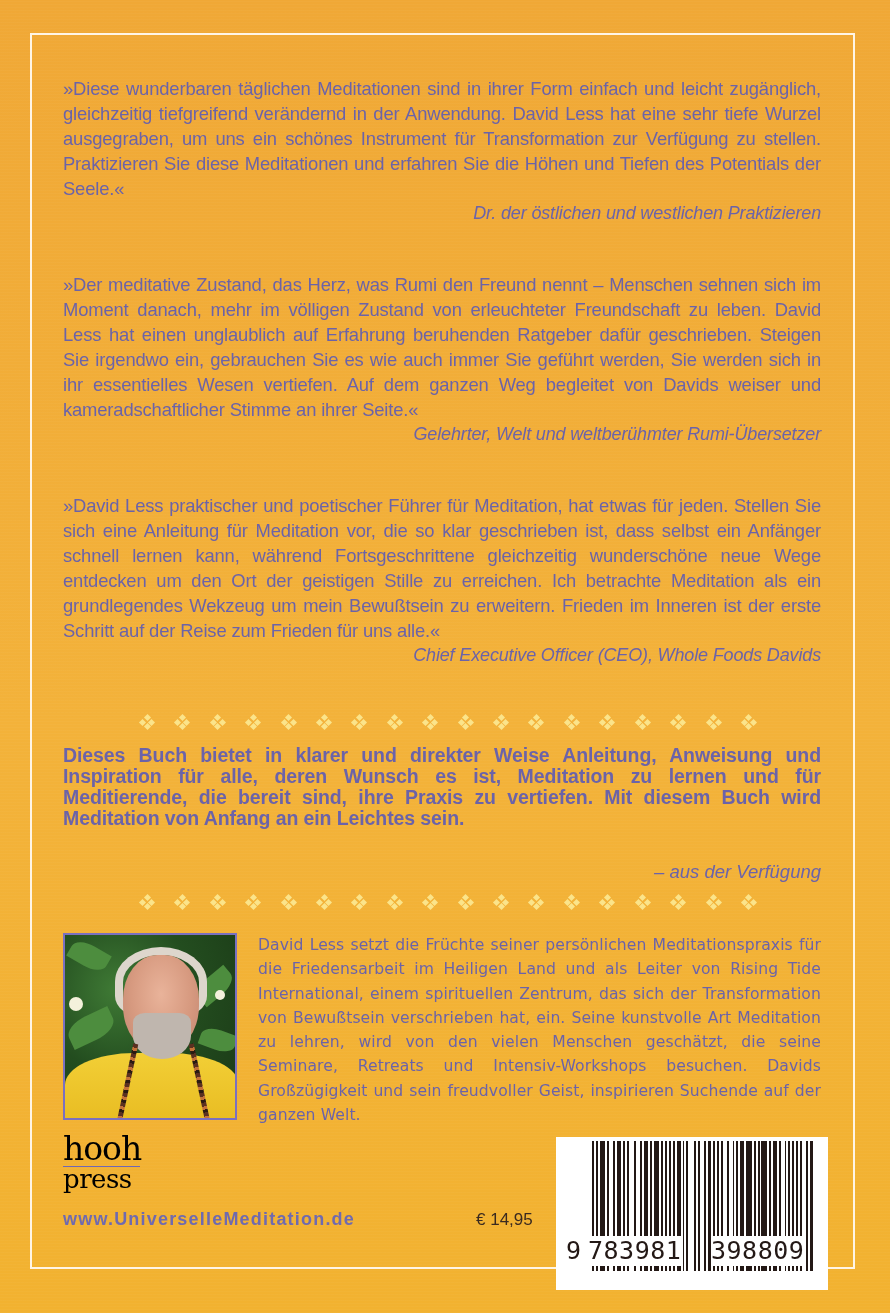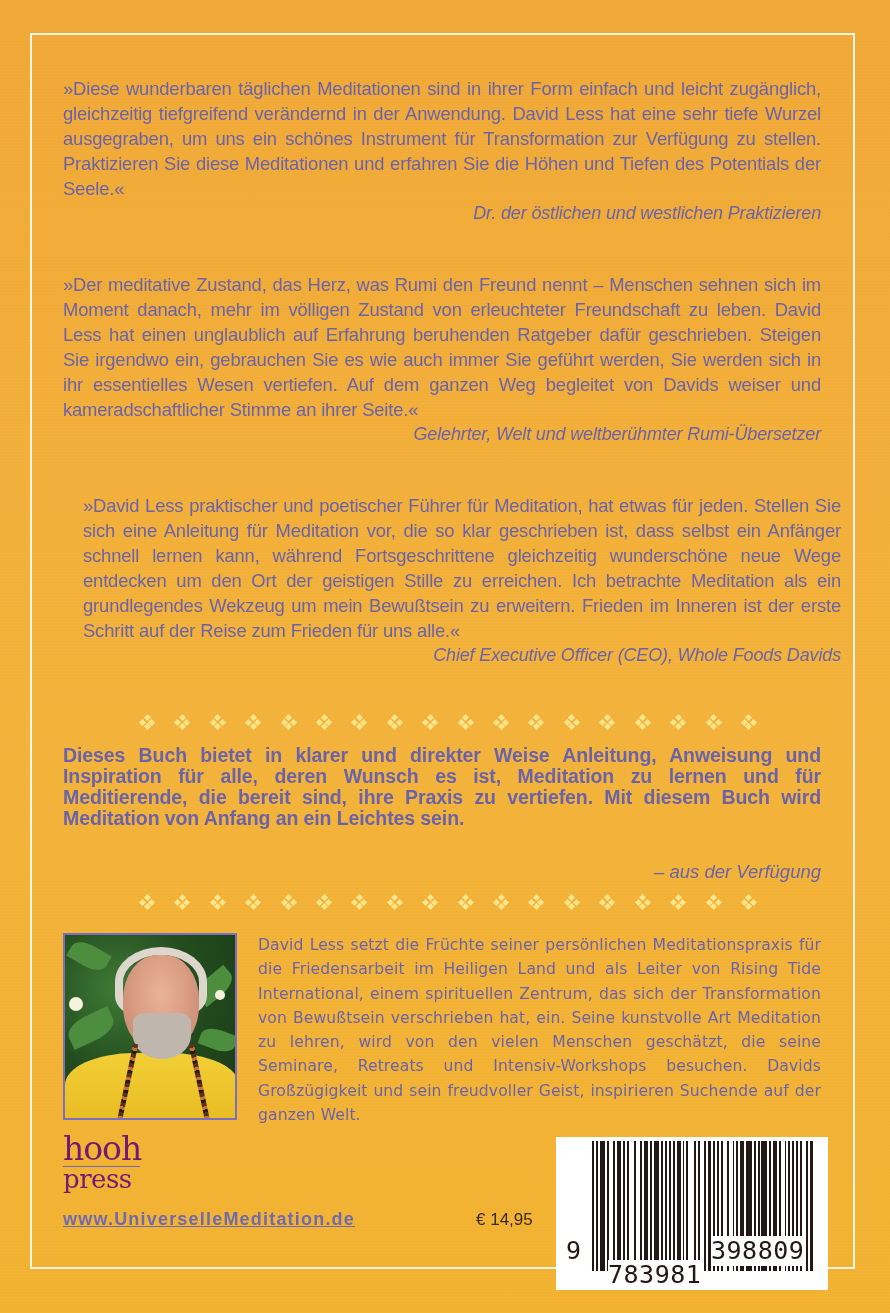--- a/index.html
+++ b/index.html
@@ -77,28 +77,28 @@
     position: absolute; top: 108px; width: 5px; height: 80px;
     background: repeating-linear-gradient(180deg, #5a3020 0 4px, #c47238 4px 7px, #2a1a12 7px 10px);
   }
   .bio {
     position: absolute; left: 258px; top: 933px; width: 563px;
     font-size: 17.4px; line-height: 24.3px; text-align: justify; text-align-last: left;
     font-family: "DejaVu Sans", sans-serif; font-size: 15.6px; letter-spacing: 0.1px;
   }
   .logo {
     position: absolute; left: 63px; top: 1133px; width: 80px;
-    font-family: "DejaVu Serif", serif; color: #701a75;
+    font-family: "DejaVu Serif", serif; color: #000000;
   }
   .logo .top { font-size: 33px; line-height: 32px; letter-spacing: -1px; }
   .logo .rule { height: 1px; background: #7068b4; width: 77px; margin: 1px 0 0 0; }
   .logo .bot { font-size: 26px; line-height: 25px; letter-spacing: -0.5px; }
   .url {
     position: absolute; left: 63px; top: 1209px; font-weight: bold; font-size: 18px;
-    letter-spacing: 1.2px; color: #6f6ab0; text-decoration: underline;
+    letter-spacing: 1.2px; color: #6f6ab0;
   }
   .price {
     position: absolute; left: 476px; top: 1210px; font-size: 17px; color: #3a2a20;
   }
   .barcode-box {
     position: absolute; left: 556px; top: 1137px; width: 272px; height: 153px; background: #fff;
   }
   .bars {
     position: absolute; left: 36px; top: 4px; width: 222px; height: 130px;
     display: flex; align-items: stretch;
@@ -118,21 +118,21 @@
 <div class="quote" style="top:76px;">
   <span class="body">»Diese wunderbaren täglichen Meditationen sind in ihrer Form einfach und leicht zugänglich, gleichzeitig tiefgreifend verändernd in der Anwendung. David Less hat eine sehr tiefe Wurzel ausgegraben, um uns ein schönes Instrument für Transformation zur Verfügung zu stellen. Praktizieren Sie diese Meditationen und erfahren Sie die Höhen und Tiefen des Potentials der Seele.«</span>
   <span class="attrib-role">Dr. der östlichen und westlichen Praktizieren</span>
 </div>
 
 <div class="quote" style="top:272px;">
   <span class="body">»Der meditative Zustand, das Herz, was Rumi den Freund nennt – Menschen sehnen sich im Moment danach, mehr im völligen Zustand von erleuchteter Freundschaft zu leben. David Less hat einen unglaublich auf Erfahrung beruhenden Ratgeber dafür geschrieben. Steigen Sie irgendwo ein, gebrauchen Sie es wie auch immer Sie geführt werden, Sie werden sich in ihr essentielles Wesen vertiefen. Auf dem ganzen Weg begleitet von Davids weiser und kameradschaftlicher Stimme an ihrer Seite.«</span>
   <span class="attrib-role">Gelehrter, Welt und weltberühmter Rumi-Übersetzer</span>
 </div>
 
-<div class="quote" style="top:493px;margin-left:20px;">
+<div class="quote" style="top:493px;">
   <span class="body">»David Less praktischer und poetischer Führer für Meditation, hat etwas für jeden. Stellen Sie sich eine Anleitung für Meditation vor, die so klar geschrieben ist, dass selbst ein Anfänger schnell lernen kann, während Fortsgeschrittene gleichzeitig wunderschöne neue Wege entdecken um den Ort der geistigen Stille zu erreichen. Ich betrachte Meditation als ein grundlegendes Wekzeug  um mein Bewußtsein zu erweitern. Frieden im Inneren ist der erste Schritt auf der Reise zum Frieden für uns alle.«</span>
   <span class="attrib-role">Chief Executive Officer (CEO), Whole Foods Davids</span>
 </div>
 
 <div class="ornament-row" id="orn-top" style="top:714px;">
     <div class="orn">
       <i></i>
       <i></i>
       <i></i>
       <i></i>
@@ -467,15 +467,15 @@
       <span class="" style="width: 2.1px;"></span>
       <span class="b" style="width: 2.1px;"></span>
       <span class="" style="width: 2.1px;"></span>
       <span class="b" style="width: 2.1px;"></span>
       <span class="" style="width: 4.2px;"></span>
       <span class="b" style="width: 2.1px;"></span>
       <span class="" style="width: 2.1px;"></span>
       <span class="b" style="width: 4.2px;"></span>
     </div>
   <span class="isbn" style="left:10px;">9</span>
-  <span class="isbn" style="left:52px;margin-top:24px;">783981</span>
+  <span class="isbn" style="left:32px;">783981</span>
   <span class="isbn" style="left:155px;">398809</span>
 </div>
 
 </body></html>

